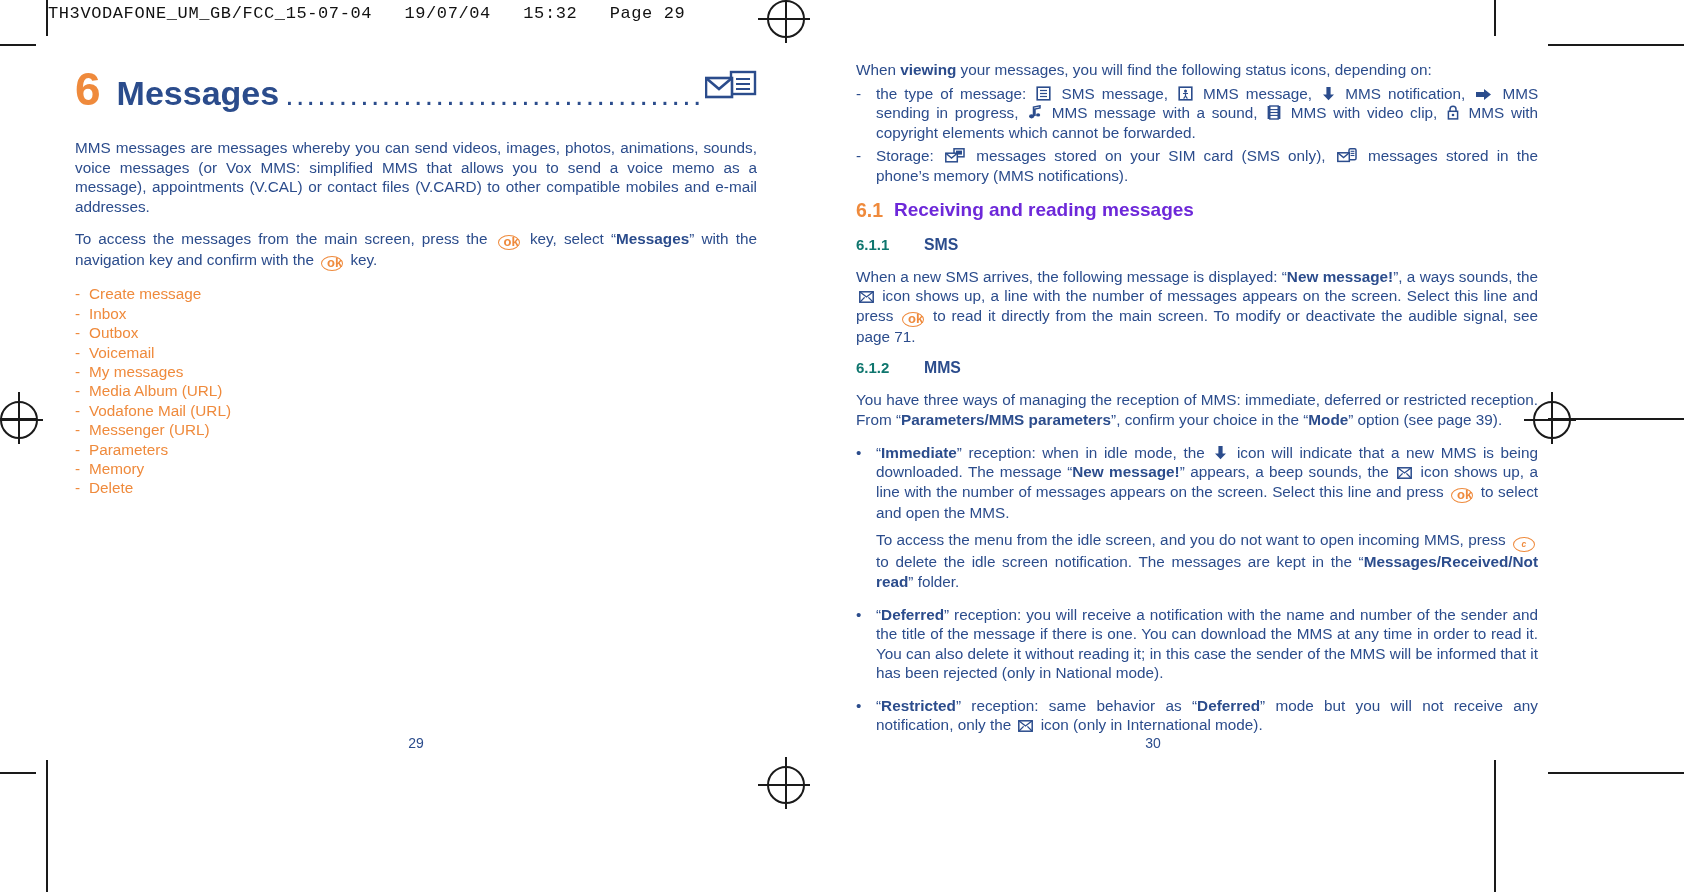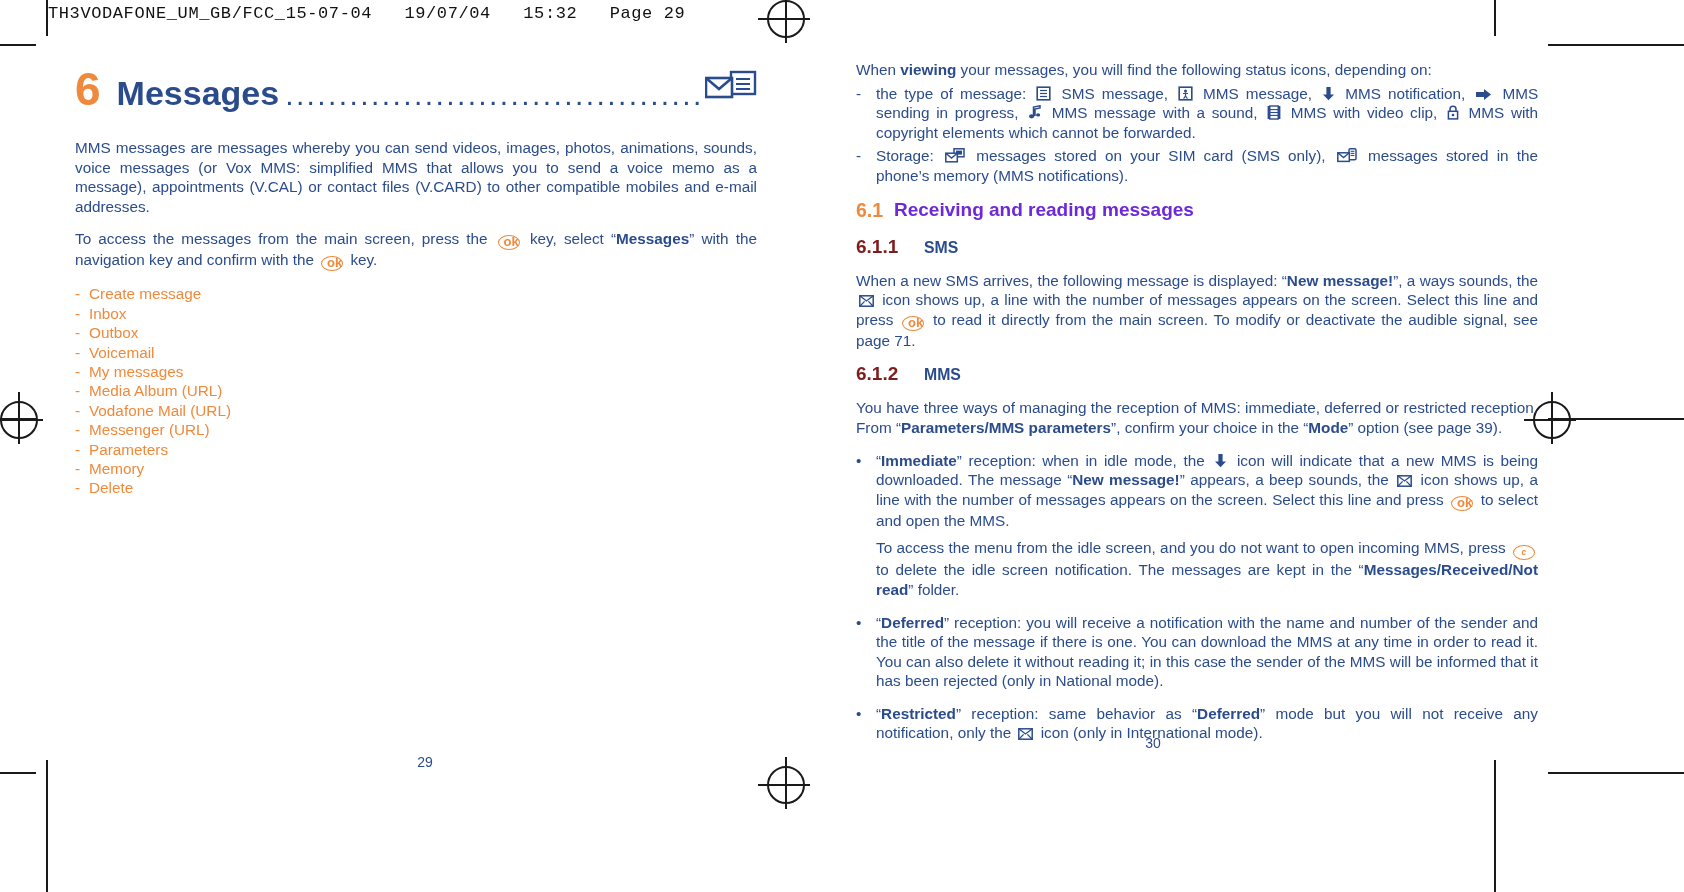--- a/index.html
+++ b/index.html
@@ -144,23 +144,23 @@
     color: #6d28d9;
     font-weight: bold;
     font-size: 19px;
   }
   .h3 {
     display: flex;
     align-items: baseline;
     margin: 12px 0 13px 0;
   }
   .h3 .num {
-    color: #7f1d1d;
-    font-weight: bold;
-    font-size: 19px;
+    color: #0f766e;
+    font-weight: bold;
+    font-size: 15px;
     width: 48px;
     flex: 0 0 48px;
   }
   .h3 .txt {
     color: #2b4c8c;
     font-weight: bold;
     font-size: 15.8px;
     margin-left: 20px;
   }
 
@@ -231,21 +231,21 @@
 
   
   .folio {
     position: absolute;
     top: 735px;
     width: 682px;
     text-align: center;
     color: #2b4c8c;
     font-size: 14px;
   }
-  .folio-left  { left: 84px; margin-top: 19px; }
+  .folio-left  { left: 75px; }
   .folio-right { left: 812px; }
 </style>
 </head>
 <body>
 
 <div class="crop-frame">
   <div class="rule-v" style="left:46px;  top:0px;   height:36px;"></div>
   <div class="rule-v" style="left:46px;  top:760px; height:132px;"></div>
   <div class="rule-v" style="left:1494px;top:0px;   height:36px;"></div>
   <div class="rule-v" style="left:1494px;top:760px; height:132px;"></div>

